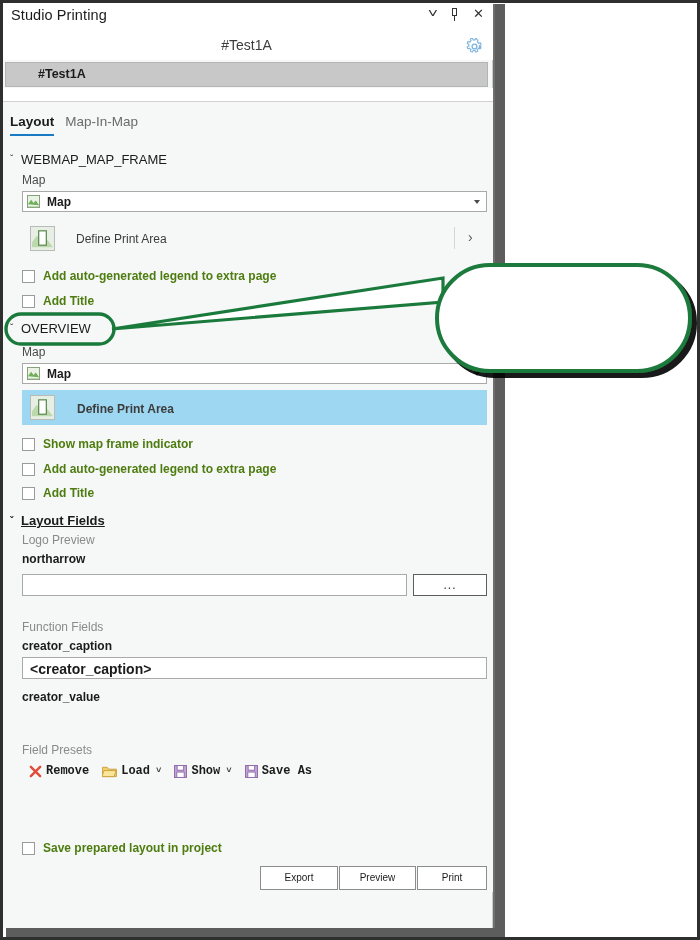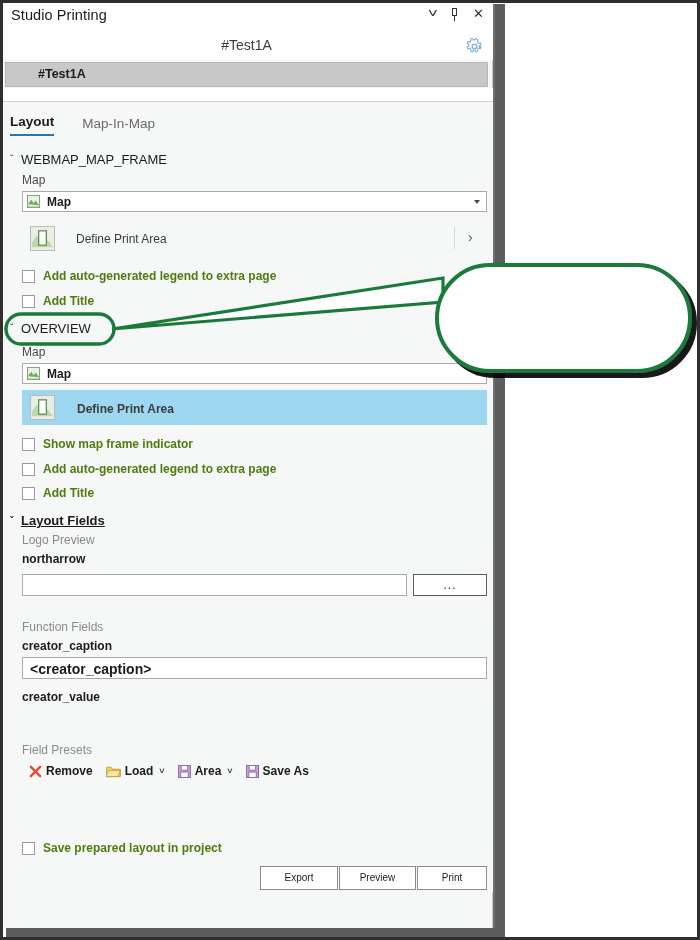--- a/index.html
+++ b/index.html
@@ -74,21 +74,21 @@
   .white-fill{position:absolute;left:0;top:88px;width:493px;height:13px;background:#ffffff;}
   .hr-1{position:absolute;left:0;top:101px;width:493px;height:1px;background:#d2d2d2;}
 
   
   .body{
     position:absolute;left:0;top:102px;width:493px;height:790px;
     background:#f6f7f7;
   }
 
   
-  .tabs{position:absolute;left:10px;top:12px;display:flex;align-items:flex-end;gap:28px;}
+  .tabs{position:absolute;left:10px;top:12px;display:flex;align-items:flex-start;gap:11px;}
   .tab{font-size:13.5px;color:#6b6b6b;padding-bottom:5px;}
   .tab.active{color:#1b1b1b;font-weight:bold;border-bottom:2px solid #1b7ac4;}
 
   
   .sect{position:absolute;font-size:13px;color:#1b1b1b;}
   .caret{display:inline-block;width:11px;color:#1b1b1b;font-size:10px;transform:translateY(-1px);}
   .sect.bold{font-weight:bold;text-decoration:underline;}
 
   .lbl-sm{position:absolute;font-size:12px;color:#4a4a4a;}
   .lbl-gray{position:absolute;font-size:12px;color:#8a8a8a;}
@@ -117,21 +117,21 @@
   .cbl{position:absolute;left:21px;top:1px;font-size:12px;color:#4d7c0f;font-weight:bold;white-space:nowrap;}
 
   
   .tin{position:absolute;height:22px;background:#fff;border:1px solid #a9a9a9;box-sizing:border-box;}
   .tin span{position:absolute;left:7px;top:3px;font-size:14px;font-weight:bold;color:#1b1b1b;}
   .btn-dots{position:absolute;height:22px;background:#fff;border:1px solid #5d5d5d;box-sizing:border-box;
             font-size:12px;color:#333;text-align:center;line-height:20px;letter-spacing:1px;}
 
   
   .presets{position:absolute;display:flex;align-items:center;gap:3px;}
-  .pbtn{display:flex;align-items:center;gap:4px;padding:2px 5px;font-size:12px;font-weight:bold;color:#1b1b1b;}
+  .pbtn{display:flex;align-items:center;gap:4px;padding:2px 5px;font-size:12px;font-weight:bold;color:#1b1b1b;font-family:Liberation Mono, monospace;}
   .pcaret{font-size:9px;color:#3a3a3a;margin-left:2px;}
 
   
   .fbtn{position:absolute;height:24px;background:#fff;border:1px solid #8c8c8c;box-sizing:border-box;
         font-size:10px;color:#1b1b1b;text-align:center;line-height:22px;}
 
   
   .status{
     position:absolute;left:5px;top:898px;width:483px;height:26px;
     background:#e6f2e3;border:1px solid #d6e6d2;box-sizing:border-box;
@@ -289,21 +289,21 @@
         </svg>
         <span>Load</span>
         <span class="pcaret">˅</span>
       </div>
       <div class="pbtn">
         <svg width="13" height="13" viewBox="0 0 14 14">
           <rect x="0.6" y="0.6" width="12.8" height="12.8" fill="#c6a8d8" stroke="#8d6aa8" stroke-width="1.1"></rect>
           <rect x="3.4" y="0.6" width="7" height="5" fill="#ffffff" stroke="#8d6aa8" stroke-width="1"></rect>
           <rect x="3" y="7.6" width="8" height="5.8" fill="#ffffff" stroke="#8d6aa8" stroke-width="1"></rect>
         </svg>
-        <span>Area</span>
+        <span>Show</span>
         <span class="pcaret">˅</span>
       </div>
       <div class="pbtn">
         <svg width="13" height="13" viewBox="0 0 14 14">
           <rect x="0.6" y="0.6" width="12.8" height="12.8" fill="#c6a8d8" stroke="#8d6aa8" stroke-width="1.1"></rect>
           <rect x="3.4" y="0.6" width="7" height="5" fill="#ffffff" stroke="#8d6aa8" stroke-width="1"></rect>
           <rect x="3" y="7.6" width="8" height="5.8" fill="#ffffff" stroke="#8d6aa8" stroke-width="1"></rect>
         </svg>
         <span>Save As</span>
       </div>

